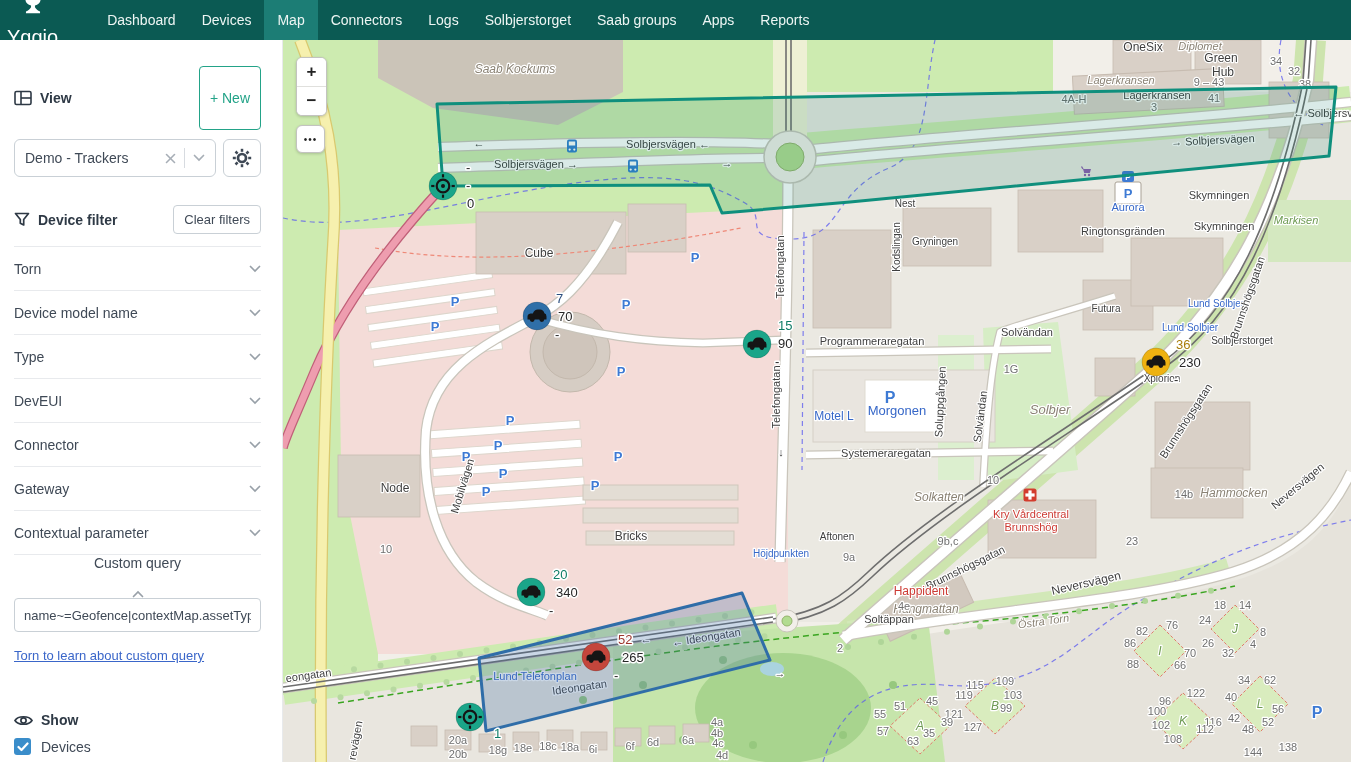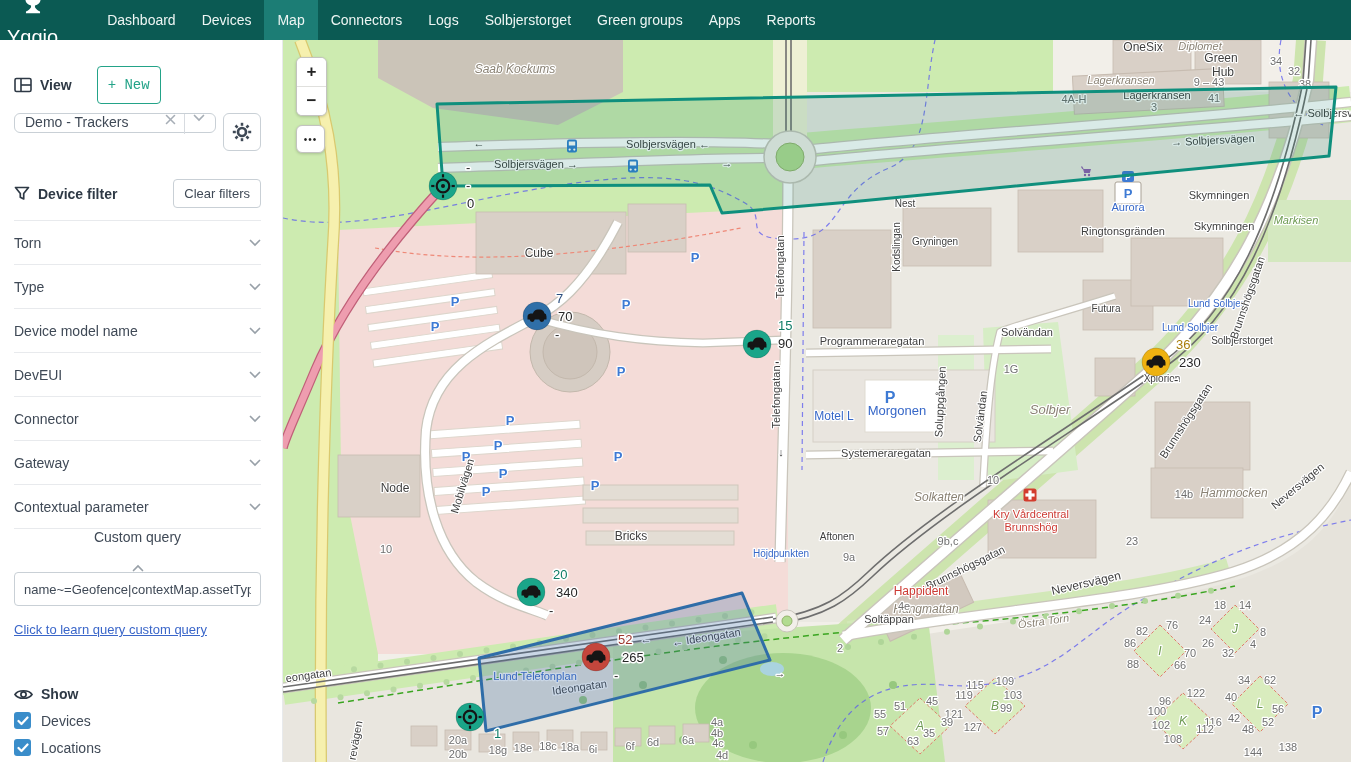--- a/index.html
+++ b/index.html
@@ -7,26 +7,26 @@
   
   .navbar{height:40px;background:#0b5a53;display:flex;align-items:center;color:#eef6f4;}
   .brand{display:flex;align-items:center;gap:9px;padding-left:7px;font-size:20px;font-weight:500;color:#fff;flex-direction:column;}
   .navbar-menu{display:flex;margin-left:36px;height:100%;}
   .nav-item{padding:12px 13px;display:flex;align-items:center;font-size:14px;cursor:pointer;white-space:nowrap;}
   .nav-item.active{background:#1c7d75;text-align:center;}
   
   .layout{display:flex;height:722px;}
   .sidebar{width:283px;flex:none;background:#fff;padding:26px 21px 0 14px;box-sizing:border-box;
     border-right:1px solid #e8eaec;}
-  .side-header{display:flex;align-items:center;gap:25px;}
+  .side-header{display:flex;align-items:center;justify-content:space-between;gap:25px;}
   .side-title{display:flex;align-items:center;gap:8px;font-size:14px;font-weight:bold;color:#2e3945;}
   .btn-new{color:#23a388;border:1px solid #23a388;background:#fff;border-radius:4px;
-    padding:10px 10px;font-size:14px;cursor:pointer;font-family:Liberation Mono, monospace;}
+    padding:23px 10px;font-size:14px;cursor:pointer;font-family:Liberation Sans, sans-serif;}
   .view-row{display:flex;gap:7px;margin-top:9px;}
-  .select{flex:1;height:20px;border:1px solid #c9d0d6;border-radius:6px;display:flex;
+  .select{flex:1;height:38px;border:1px solid #c9d0d6;border-radius:6px;display:flex;align-items:center;
     padding:0 10px;font-size:14px;color:#3f4956;box-sizing:border-box;background:#fff;cursor:pointer;}
   .select .val{flex:1;}
   .sel-div{width:1px;height:20px;background:#d7dbe0;margin:0 8px;}
   .gear-btn{width:38px;height:38px;border:1px solid #c9d0d6;border-radius:6px;background:#fff;
     display:flex;align-items:center;justify-content:center;cursor:pointer;flex:none;}
   .filter-header{display:flex;align-items:center;justify-content:space-between;margin-top:28px;gap:32px;}
   .btn-clear{border:1px solid #c9d0d6;background:#fff;border-radius:4px;padding:6px 10px;
     font-size:13px;color:#3f4956;cursor:pointer;font-family:inherit;}
   .filter-list{margin-top:12px;border-top:1px solid #e8eaed;}
   .filter-row{height:43px;display:flex;align-items:center;justify-content:space-between;
@@ -79,21 +79,21 @@
     </span>
     <span>Yggio</span>
   </div>
   <nav class="navbar-menu">
       <div class="nav-item">Dashboard</div>
       <div class="nav-item">Devices</div>
       <div class="nav-item active">Map</div>
       <div class="nav-item">Connectors</div>
       <div class="nav-item">Logs</div>
       <div class="nav-item">Solbjerstorget</div>
-      <div class="nav-item">Green groups</div>
+      <div class="nav-item">Saab groups</div>
       <div class="nav-item">Apps</div>
       <div class="nav-item">Reports</div>
     </nav>
 </header>
 
 <div class="layout">
   <aside class="sidebar">
 
     <div class="side-header">
       <div class="side-title">
@@ -165,29 +165,29 @@
     <div class="filter-list">
         <div class="filter-row">
           <span>Torn</span>
           <span style="display: flex;">
             <svg width="12" height="8" viewBox="0 0 12 8">
               <polyline points="1.5,1.5 6,6 10.5,1.5" fill="none" stroke="#98a0a8" stroke-width="1.7" stroke-linecap="round"></polyline>
             </svg>
           </span>
         </div>
         <div class="filter-row">
-          <span>Type</span>
+          <span>Device model name</span>
           <span style="display: flex;">
             <svg width="12" height="8" viewBox="0 0 12 8">
               <polyline points="1.5,1.5 6,6 10.5,1.5" fill="none" stroke="#98a0a8" stroke-width="1.7" stroke-linecap="round"></polyline>
             </svg>
           </span>
         </div>
         <div class="filter-row">
-          <span>Device model name</span>
+          <span>Type</span>
           <span style="display: flex;">
             <svg width="12" height="8" viewBox="0 0 12 8">
               <polyline points="1.5,1.5 6,6 10.5,1.5" fill="none" stroke="#98a0a8" stroke-width="1.7" stroke-linecap="round"></polyline>
             </svg>
           </span>
         </div>
         <div class="filter-row">
           <span>DevEUI</span>
           <span style="display: flex;">
             <svg width="12" height="8" viewBox="0 0 12 8">
@@ -223,21 +223,21 @@
           <span>Custom query</span>
           <span style="display: flex;">
             <svg width="12" height="8" viewBox="0 0 12 8" style="transform: rotate(180deg);">
               <polyline points="1.5,1.5 6,6 10.5,1.5" fill="none" stroke="#98a0a8" stroke-width="1.7" stroke-linecap="round"></polyline>
             </svg>
           </span>
         </div>
       </div>
 
     <input class="query-input" value="name~=Geofence|contextMap.assetType:" style="">
-    <a class="query-link">Click to learn query custom query</a>
+    <a class="query-link">Torn to learn about custom query</a>
 
     <div class="show-section">
       <div class="side-title">
         <span style="display:flex">
           <svg width="19" height="13" viewBox="0 0 19 13">
               <path d="M1,6.5 C4,1.5 15,1.5 18,6.5 C15,11.5 4,11.5 1,6.5 Z" fill="none" stroke="#2e3945" stroke-width="1.7"></path>
               <circle cx="9.5" cy="6.5" r="2.6" fill="none" stroke="#2e3945" stroke-width="1.7"></circle>
             </svg>
         </span>
         <span>Show</span>

